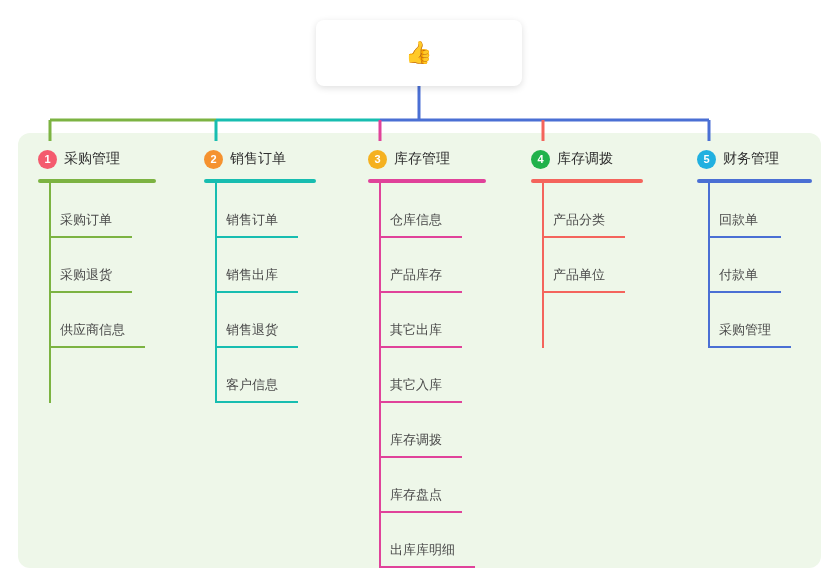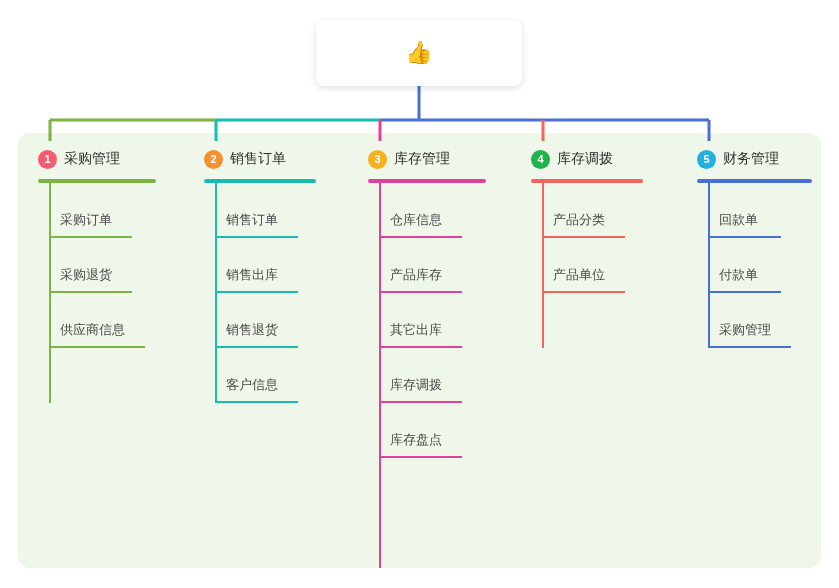--- a/index.html
+++ b/index.html
@@ -222,26 +222,34 @@
           </div>
           <div class="item">
             <span class="item-label">产品库存</span>
             <span class="item-rule" style="width: 82px; background: rgb(224, 66, 154);"></span>
           </div>
           <div class="item">
             <span class="item-label">其它出库</span>
             <span class="item-rule" style="width: 82px; background: rgb(224, 66, 154);"></span>
           </div>
           <div class="item">
+            <span class="item-label">其它入库</span>
+            <span class="item-rule" style="width: 82px; background: rgb(224, 66, 154);"></span>
+          </div>
+          <div class="item">
             <span class="item-label">库存调拨</span>
             <span class="item-rule" style="width: 82px; background: rgb(224, 66, 154);"></span>
           </div>
           <div class="item">
             <span class="item-label">库存盘点</span>
             <span class="item-rule" style="width: 82px; background: rgb(224, 66, 154);"></span>
+          </div>
+          <div class="item">
+            <span class="item-label">出库库明细</span>
+            <span class="item-rule" style="width: 95px; background: rgb(224, 66, 154);"></span>
           </div>
         </div>
       </div>
       <div class="column" style="left: 531px; top: 146px;">
         <div class="col-header">
           <span class="badge" style="background: rgb(33, 178, 75);">4</span>
           <span class="col-title">库存调拨</span>
         </div>
         <div class="col-rule" style="width: 112px; background: rgb(244, 100, 92);"></div>
         <div class="items">

